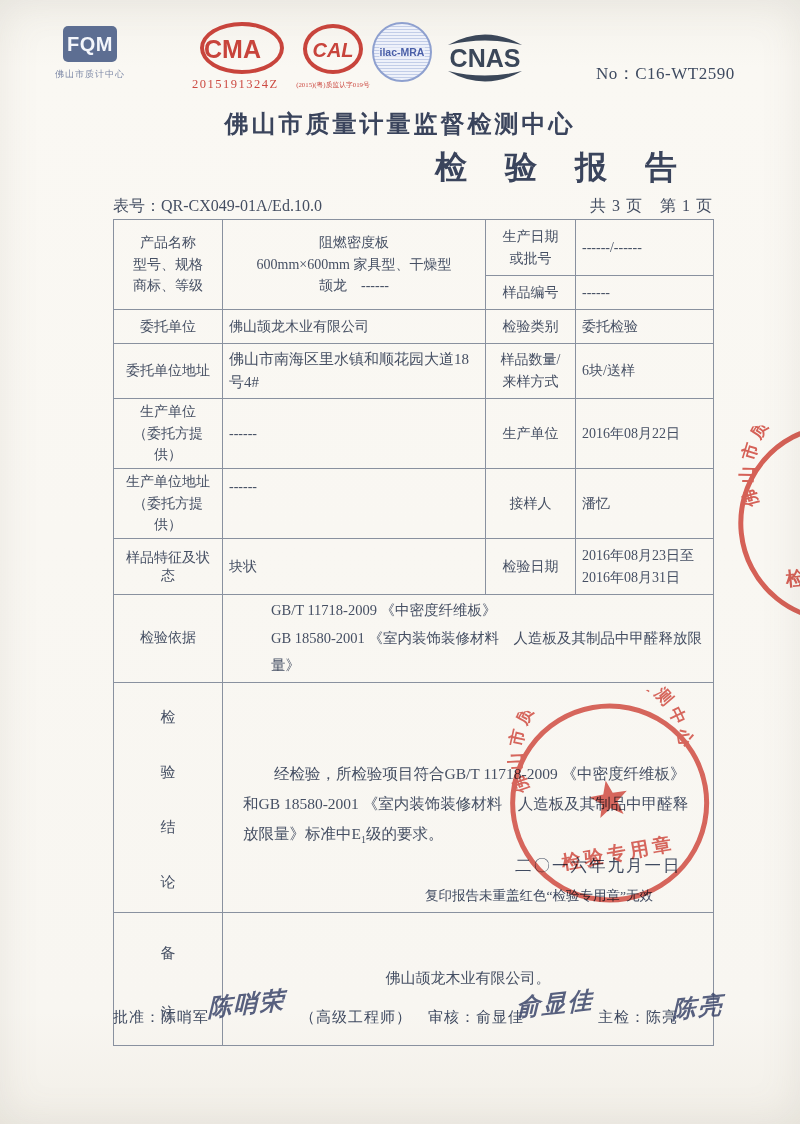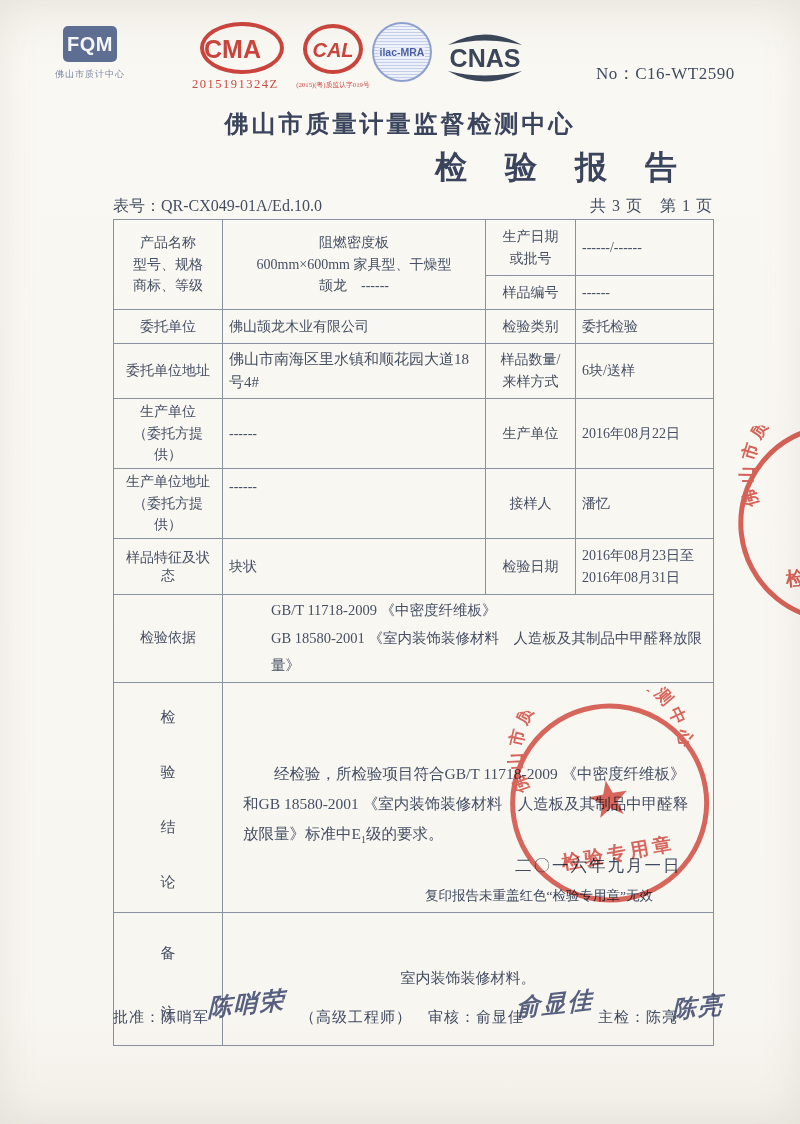--- a/index.html
+++ b/index.html
@@ -209,21 +209,21 @@
         <p class="concl-para"><span>经检验，所检验项目符合GB/T 11718-2009 《中密度纤维板》和GB 18580-2001 《室内装饰装修材料　人造板及其制品中甲醛释放限量》标准中E</span><sub>1</sub><span>级的要求。</span></p>
         <div class="concl-date">二〇一六年九月一日</div>
         <div class="concl-note">复印报告未重盖红色“检验专用章”无效</div>
       </td>
     </tr>
     <tr style="height:132px;">
       <td class="vhead">
         <div class="vtxt2">备
 注</div>
       </td>
-      <td class="remark-cell" colspan="3">室内装饰装修材料。</td>
+      <td class="remark-cell" colspan="3">佛山颉龙木业有限公司。</td>
     </tr>
   </tbody>
     </table>
 
   <div class="abs ft" style="left:113px;top:1008px;">批准：陈哨军</div>
   <div class="abs sig" style="left:208px;top:992px;">陈哨荣</div>
   <div class="abs ft" style="left:300px;top:1008px;">（高级工程师）</div>
   <div class="abs ft" style="left:428px;top:1008px;">审核：俞显佳</div>
   <div class="abs sig" style="left:516px;top:992px;">俞显佳</div>
   <div class="abs ft" style="left:598px;top:1008px;">主检：陈亮</div>

